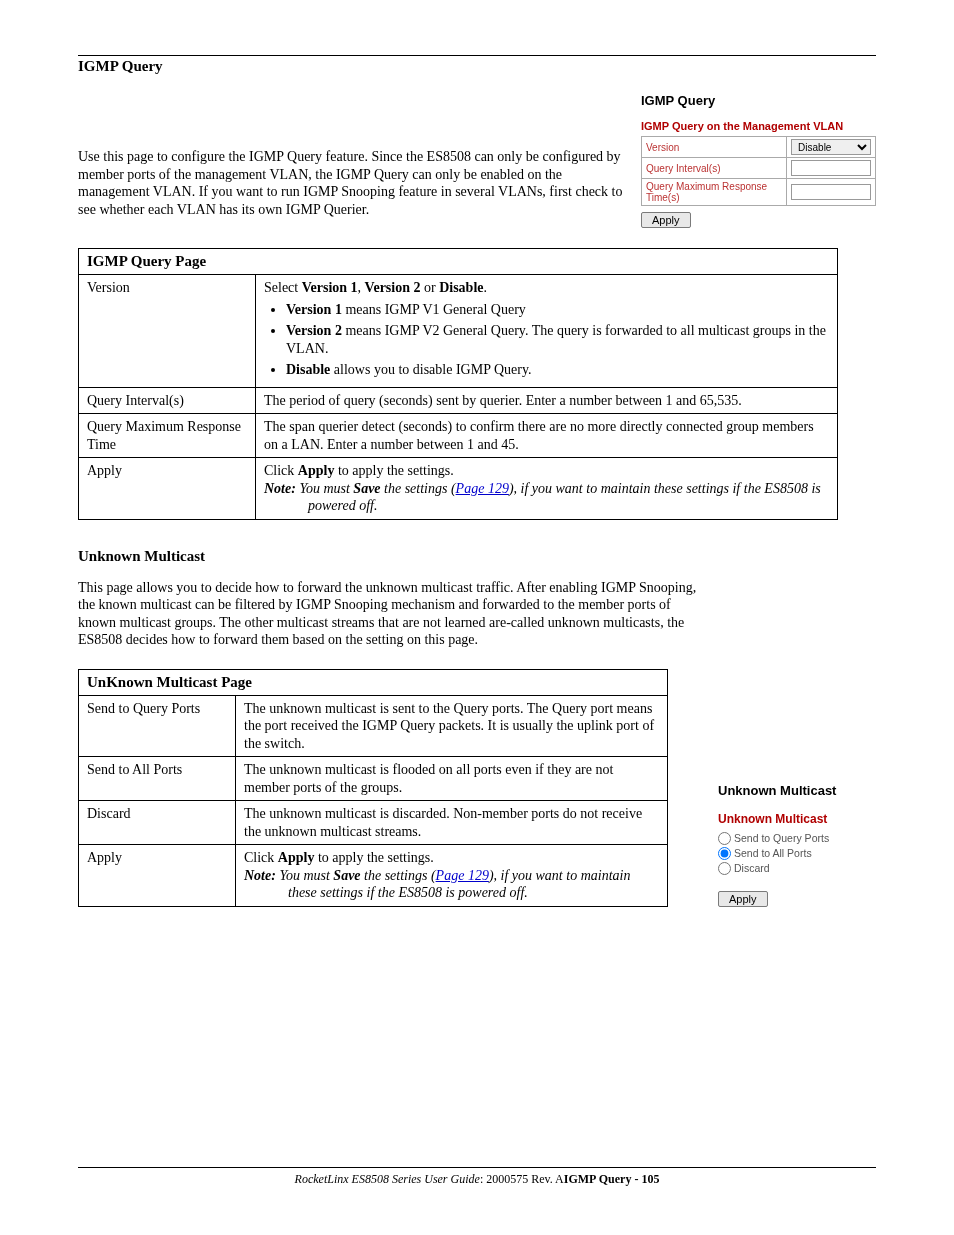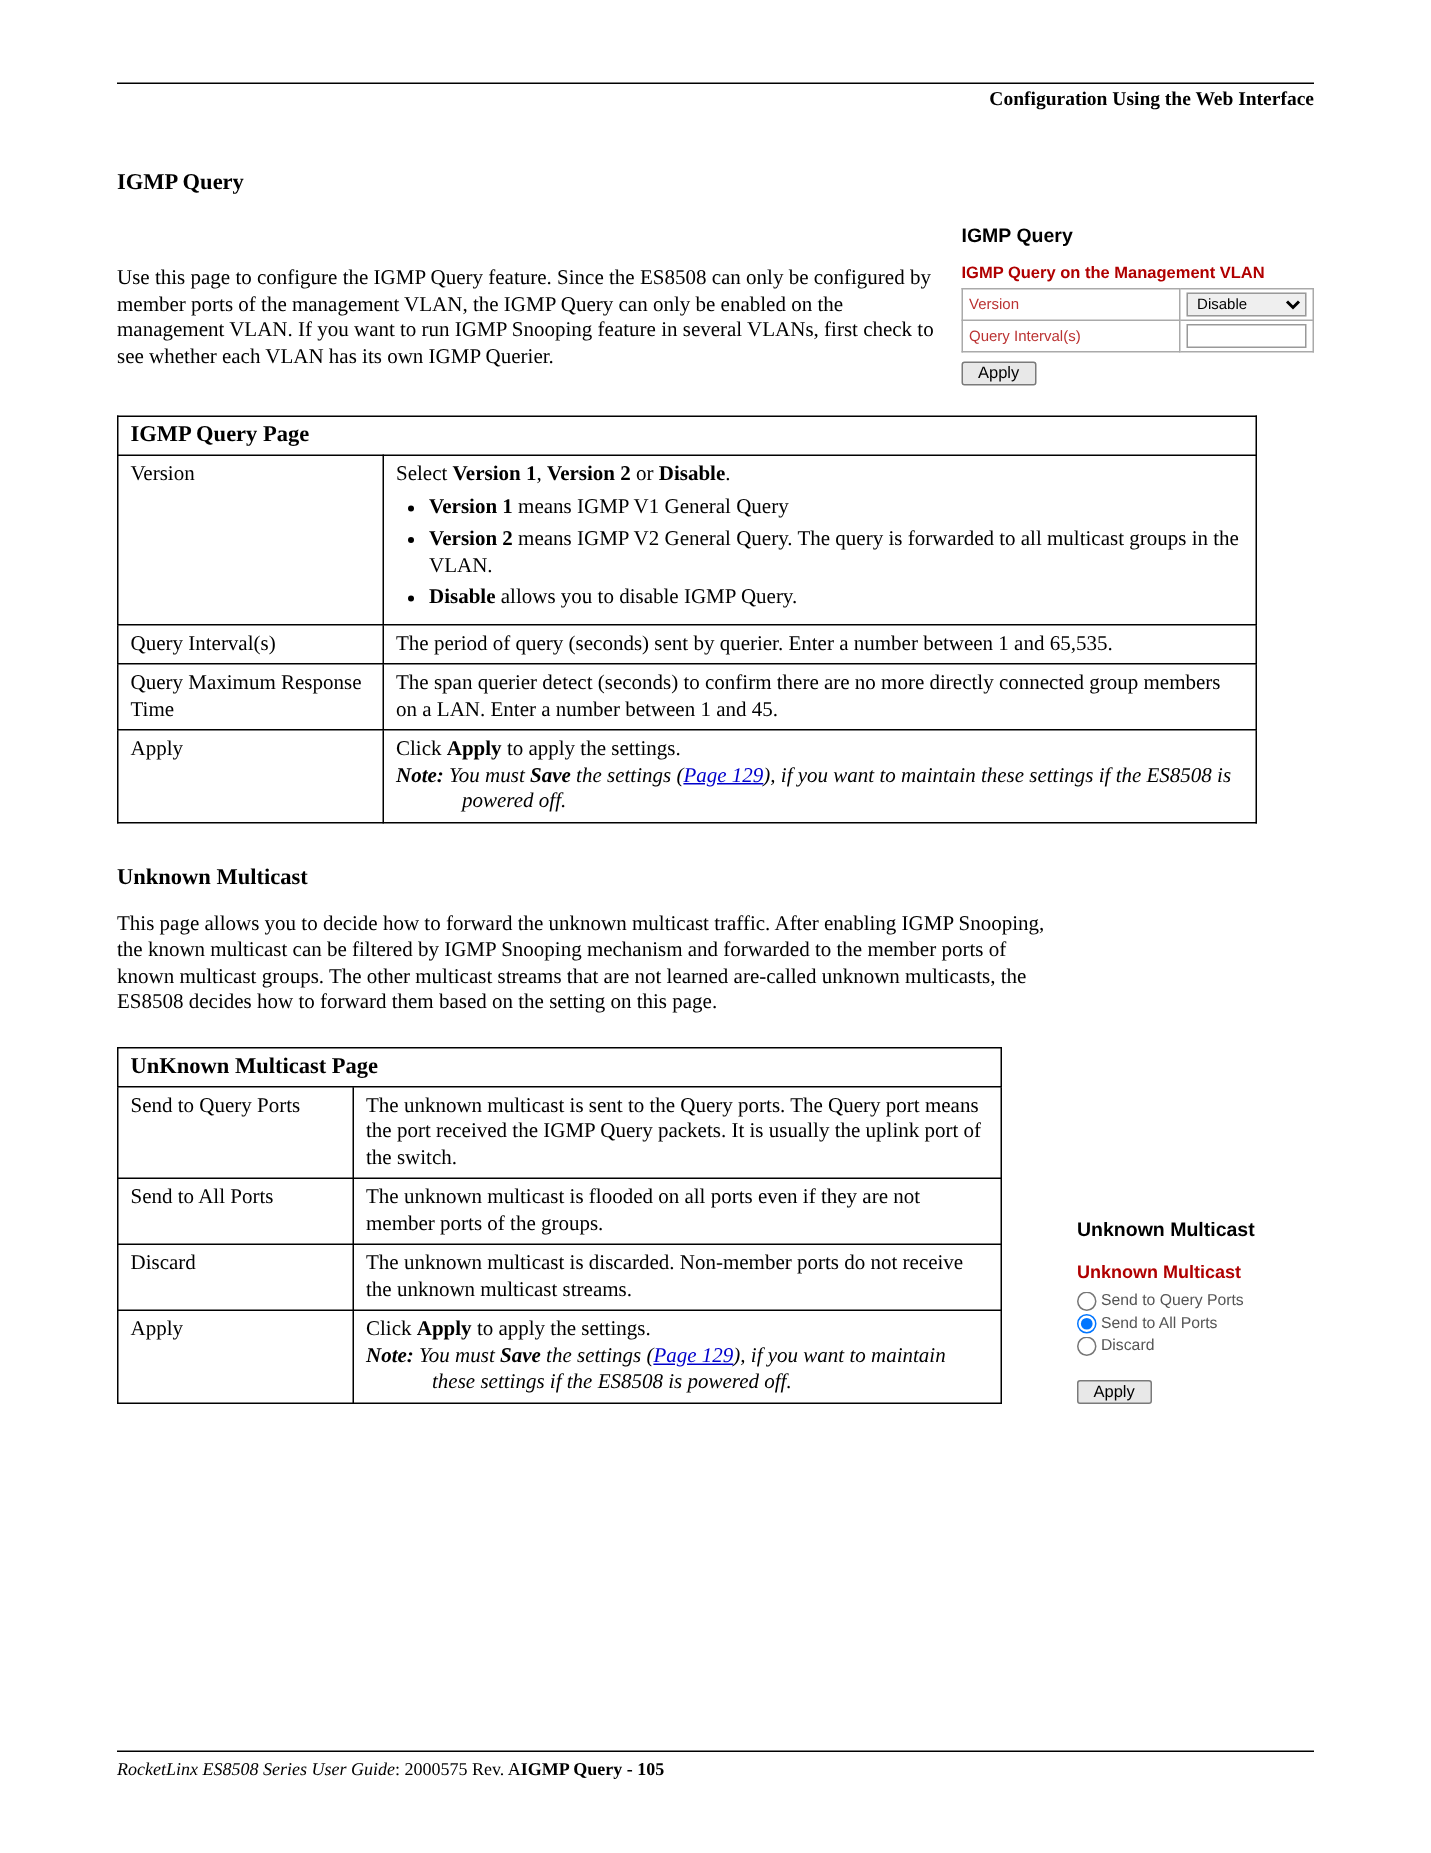--- a/index.html
+++ b/index.html
@@ -137,31 +137,30 @@
 
   
   .footer {
     position: absolute;
     left: 78px; right: 78px; bottom: 48px;
   }
   .footer-rule {
     border: none; border-top: 1px solid #000; margin: 0 0 4px 0;
   }
   .footer-row {
-    display: flex; justify-content: flex-start;
+    display: flex; justify-content: center;
     font-size: 12px; font-style: italic;
   }
   .footer-row .r { font-weight: bold; font-style: normal; }
 </style>
 </head>
 <body>
 
 <div class="page">
   <hr class="top-rule">
-  <div class="header-line">Configuration Using the Web Interface</div>
 
   <h2 class="sect">IGMP Query</h2>
 
   <div class="two-col">
     <div class="left-col">
       <p class="body">Use this page to configure the IGMP Query feature. Since the ES8508 can only be configured by member ports of the management VLAN, the IGMP Query can only be enabled on the management VLAN. If you want to run IGMP Snooping feature in several VLANs, first check to see whether each VLAN has its own IGMP Querier.</p>
     </div>
     <div class="right-col">
       <div class="panel1">
         <div class="panel-title1">IGMP Query</div>
@@ -173,20 +172,24 @@
             <td>
               <select>
                 <option>Disable</option>
               </select>
             </td>
           </tr>
           <tr>
             <td class="label">Query Interval(s)</td>
             <td><input type="text" value="" style=""></td>
           </tr>
+          <tr>
+            <td class="label">Query Maximum Response Time(s)</td>
+            <td><input type="text" value="" style=""></td>
+          </tr>
         </tbody>
           </table>
         <button class="apply-btn">Apply</button>
       </div>
     </div>
   </div>
 
   <table class="param">
     <tbody>
         <tr>

